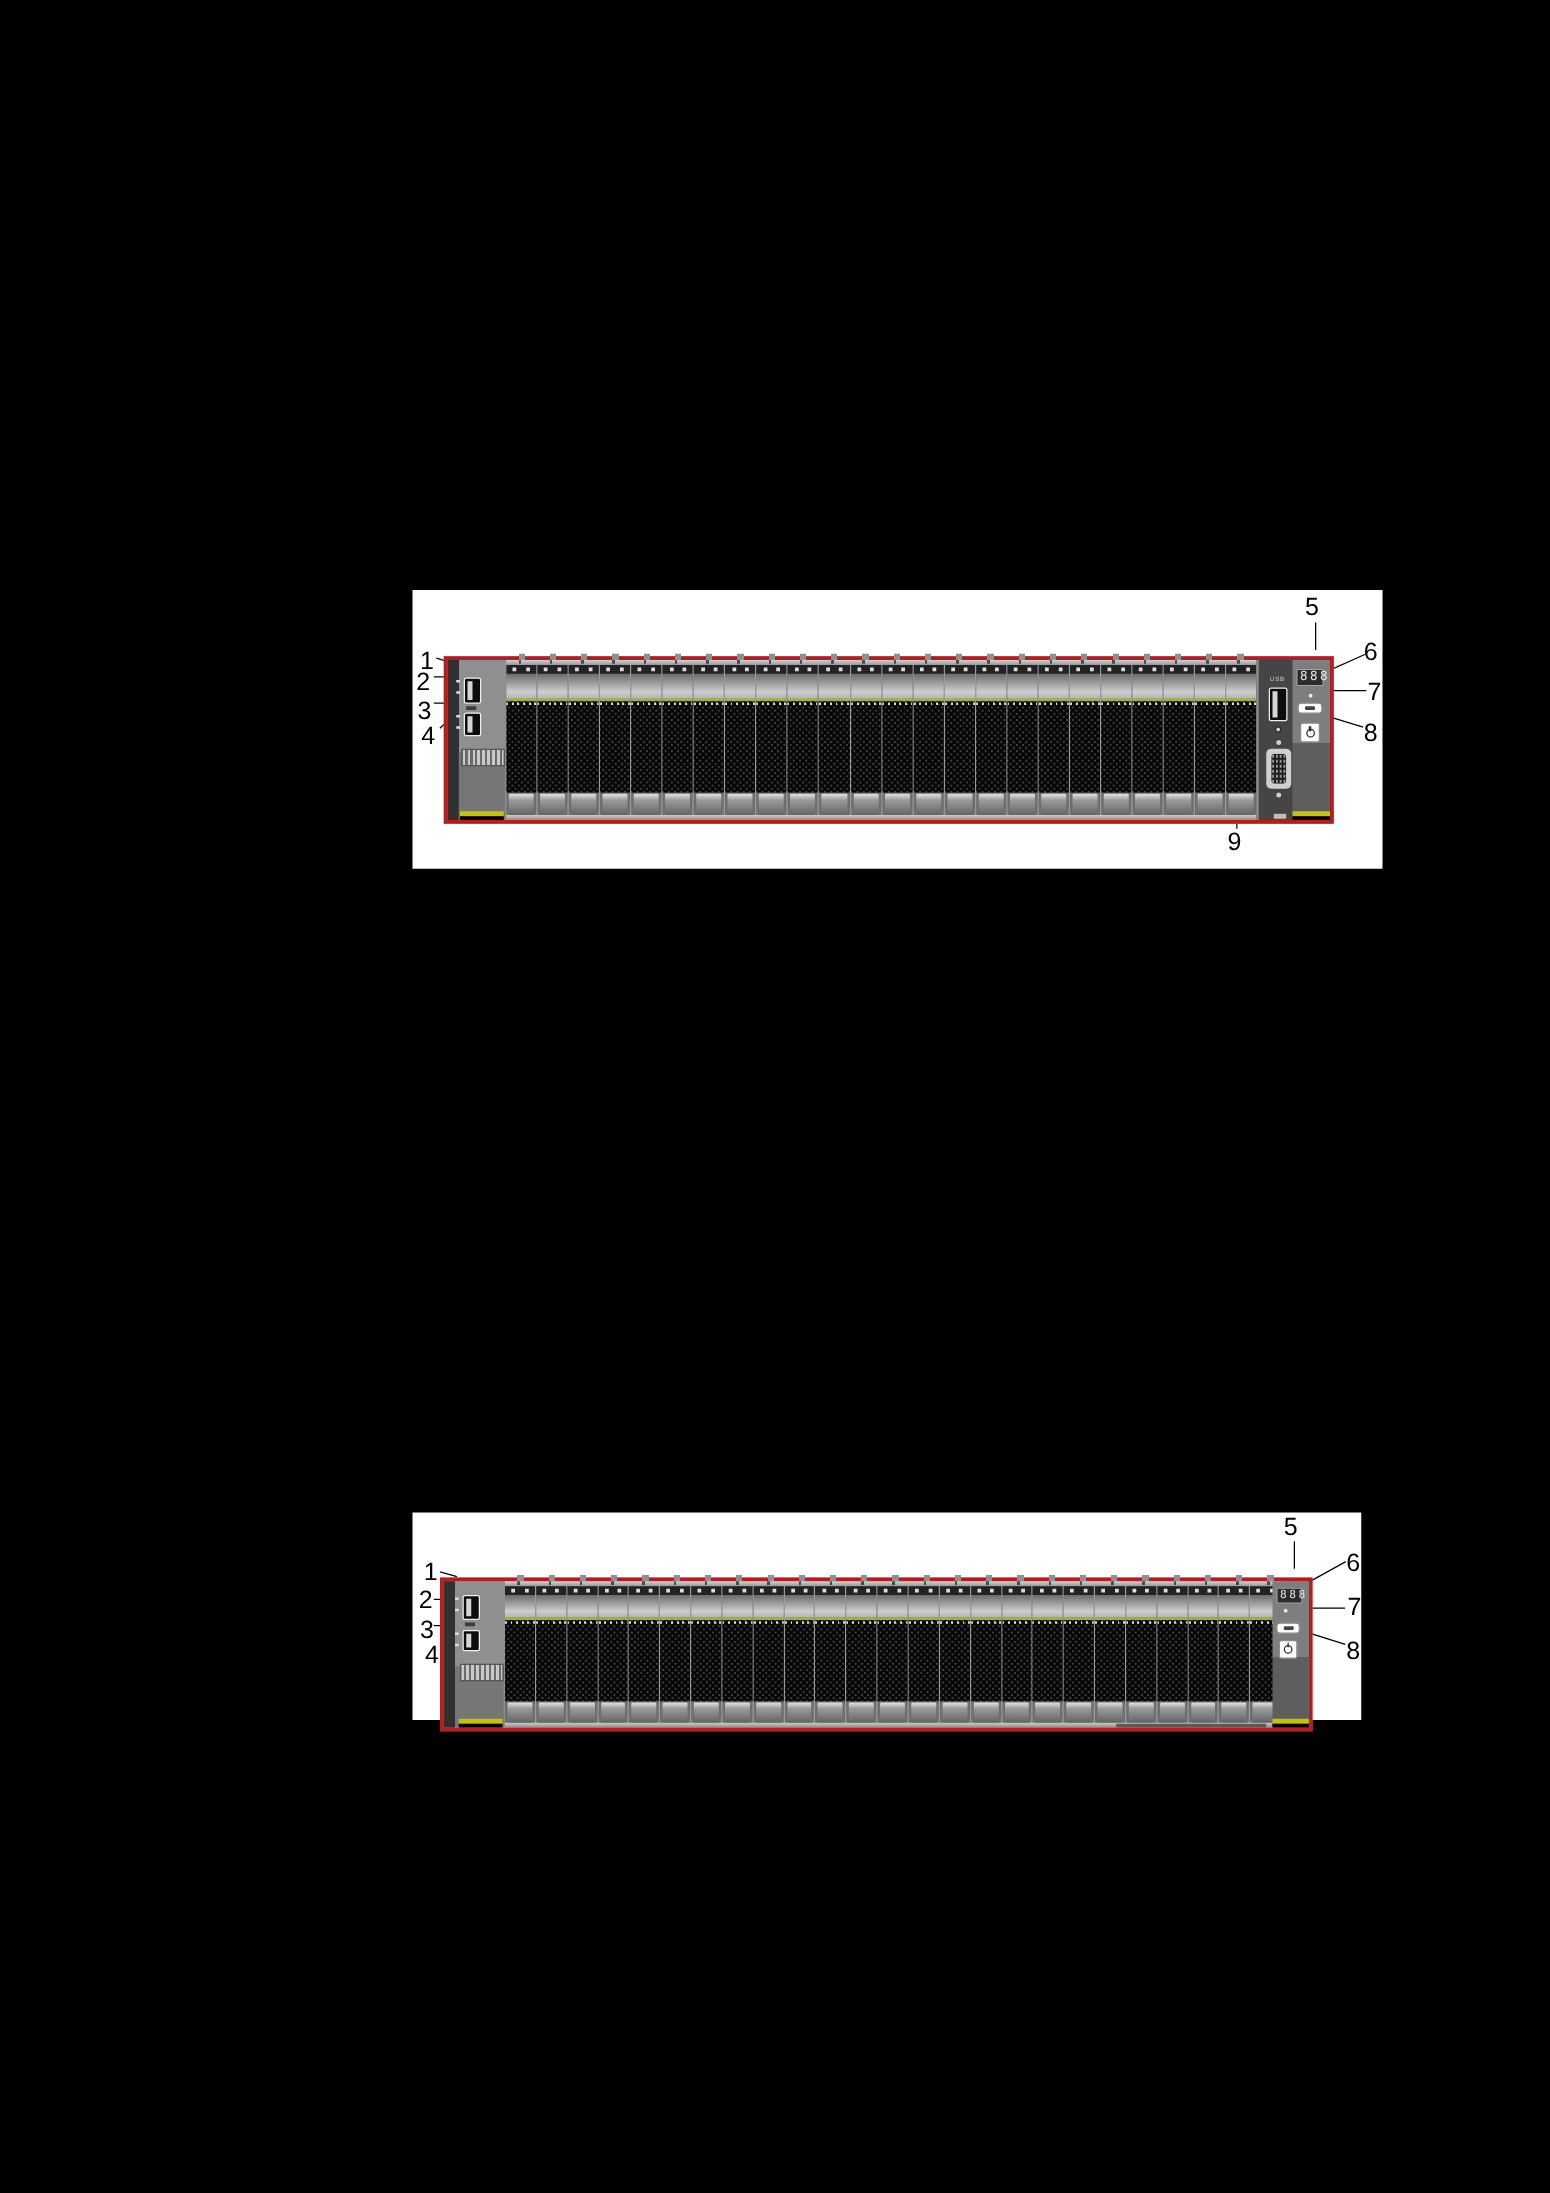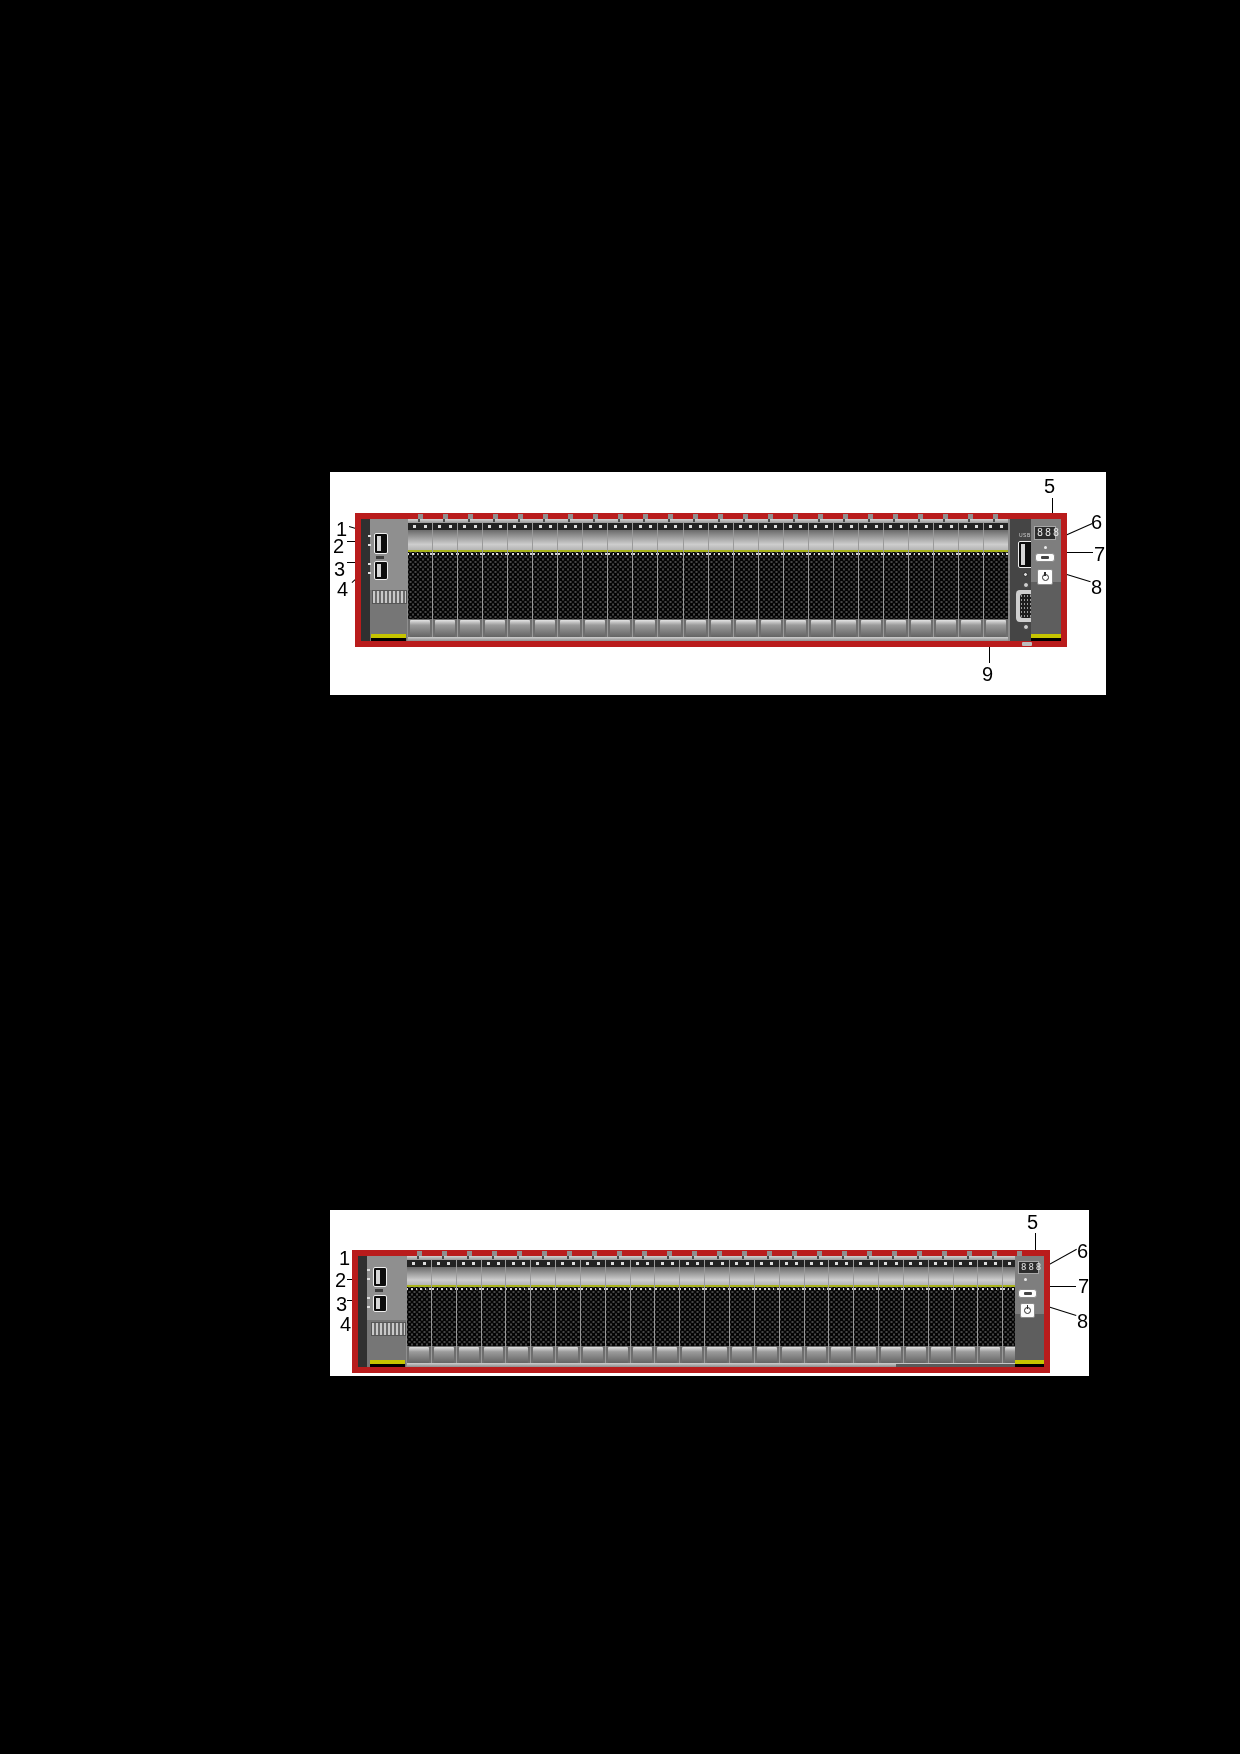--- a/index.html
+++ b/index.html
@@ -6,21 +6,21 @@
   body{width:1240px;height:1754px;position:relative;font-family:"Liberation Sans",sans-serif;overflow:hidden;}
 
   .figure{position:absolute;background:#fff;}
   #fig1{left:330px;top:472px;width:776px;height:223px;}
   #fig2{left:330px;top:1210px;width:759px;height:166px;}
 
   .callout-label{position:absolute;color:#000;font-size:20px;font-weight:400;line-height:22px;}
   .cline{position:absolute;background:#000;height:1.4px;transform-origin:0 50%;}
   .cline.v{width:1.4px;}
 
-  .chassis{position:absolute;background:#9a9a9a;border:6px solid #b91c1c;box-sizing:border-box;}
+  .chassis{position:absolute;background:#9a9a9a;border:3px solid #b91c1c;box-sizing:border-box;margin-top:12px;}
   #fig1 .chassis{left:25px;top:41px;width:712px;height:134px;}
   #fig2 .chassis{left:22px;top:40px;width:698px;height:123px;}
 
   .tabs{position:absolute;top:-5px;height:5px;background:repeating-linear-gradient(90deg,transparent 0 10px,#8f8f8f 10px 15px,transparent 15px 25px);}
   #fig1 .tabs{left:47px;width:600px;}
   #fig2 .tabs{left:49px;width:620px;}
 
   .rail-top,.rail-bottom{position:absolute;z-index:1;}
   .rail-top{top:0;height:4px;background:linear-gradient(#d2d2d2,#979797);}
   .rail-bottom{bottom:0;height:4px;background:linear-gradient(#cecece,#8d8d8d);}

